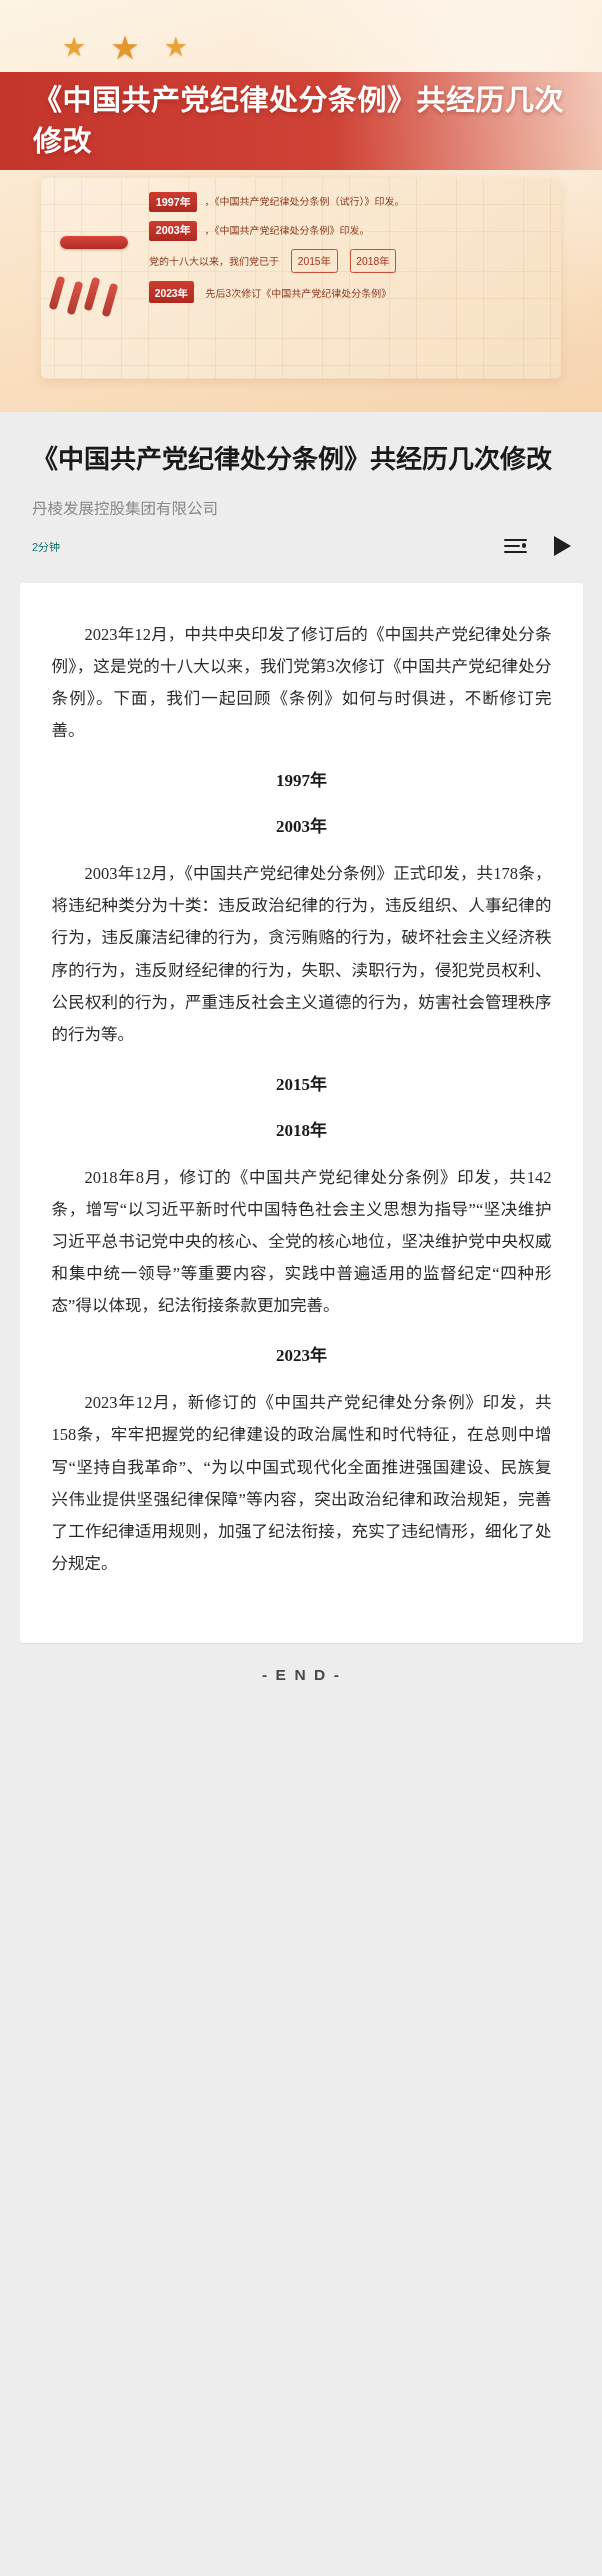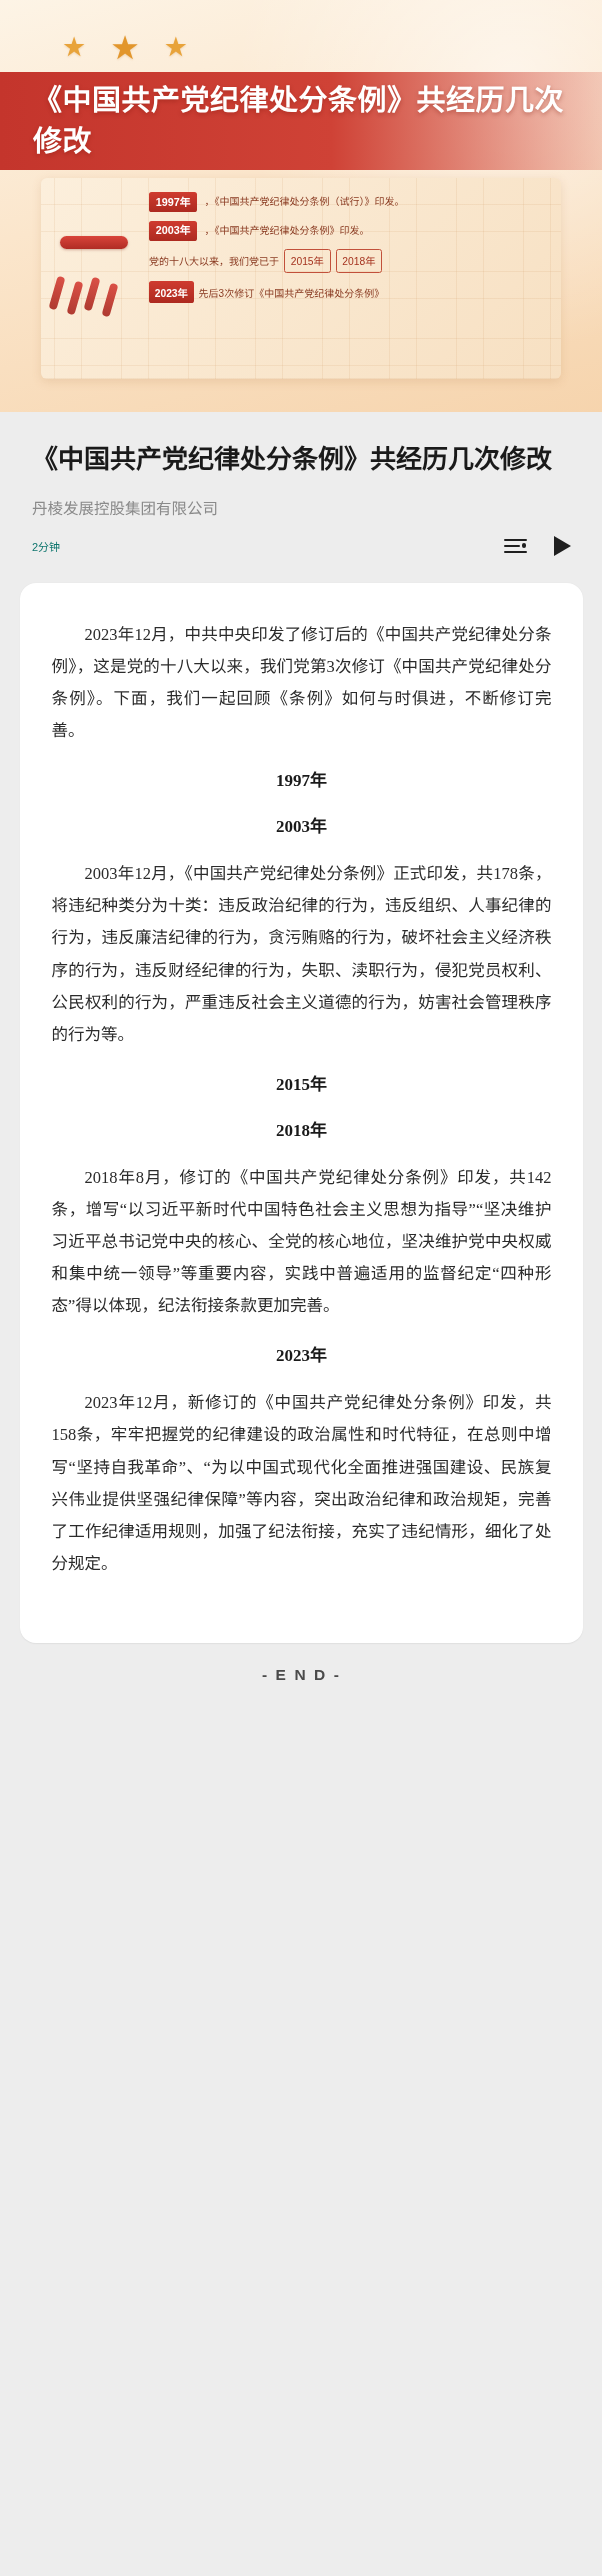--- a/index.html
+++ b/index.html
@@ -126,21 +126,21 @@
   .tl-text {
     color: #8a3b22;
     font-size: 10px;
     line-height: 1.55;
     padding-top: 2.1px;
   }
   .tl-inline {
     display: flex;
     align-items: center;
     flex-wrap: wrap;
-    gap: 5px;
+    gap: 12px;
   }
   .tl-chip {
     background: linear-gradient(180deg, #cf3b2f 0%, #ad2a20 100%);
     color: #fff;
     font-size: 10.3px;
     padding: 3.6px 5.7px;
     border-radius: 2.6px;
     font-weight: bold;
   }
   .tl-chip.outline {
@@ -212,21 +212,21 @@
   }
   .meta-divider {
     margin-top: 20.6px;
     height: 0;
   }
 
   
   .article {
     margin: 27px 19.6px 0 19.6px;
     background: #ffffff;
-    border-radius: 16px;
+    border-radius: 3px;
     padding: 36px 32px 44px 32px;
     box-shadow: 0 0.5px 1.5px rgba(0,0,0,0.06);
   }
   .article p {
     margin: 0 0 18.5px 0;
     font-size: 16.5px;
     line-height: 1.95;
     color: #2b2b2b;
     text-align: justify;
     text-indent: 2em;

